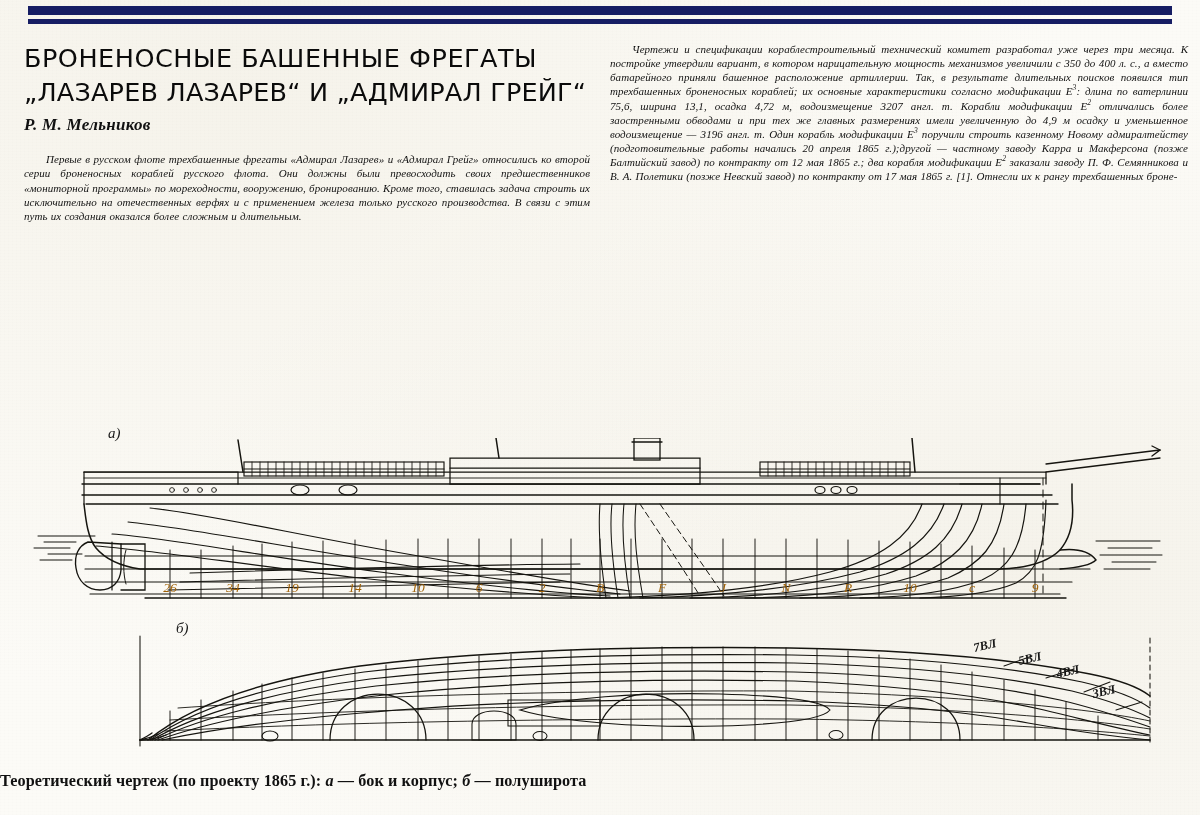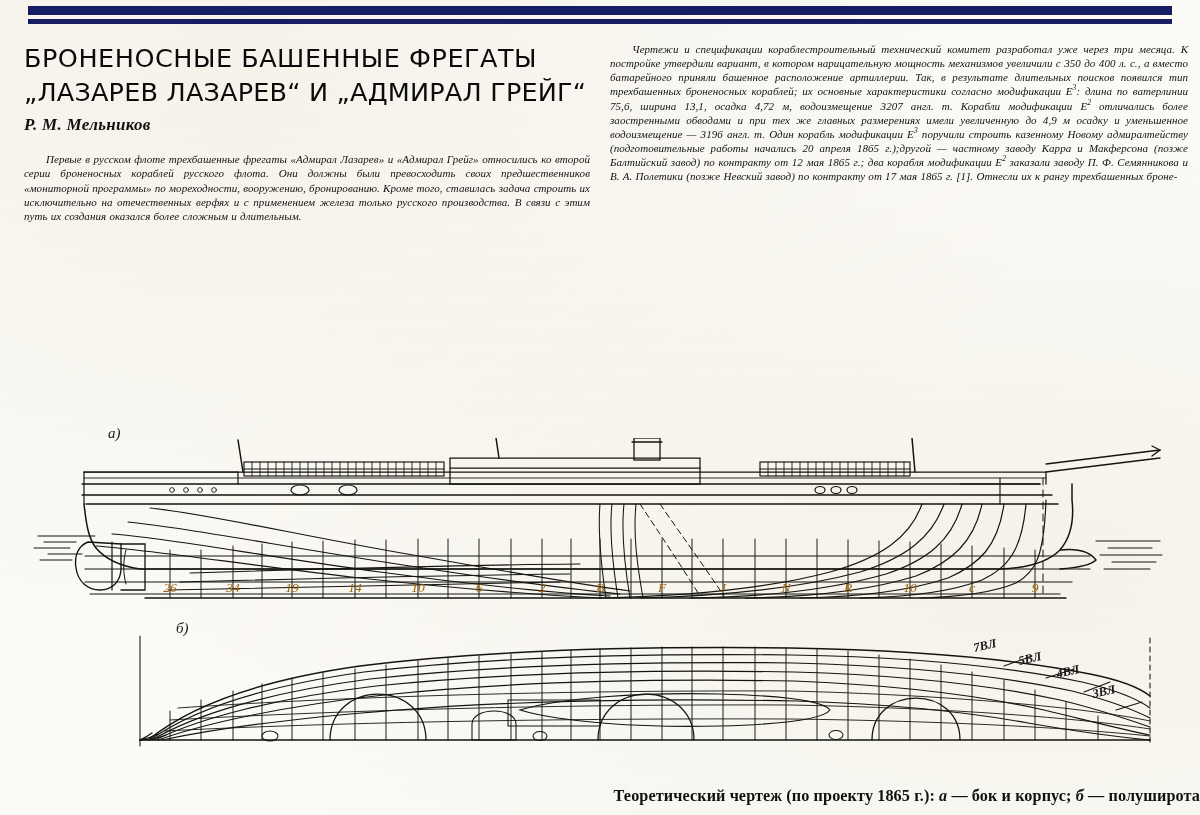--- a/index.html
+++ b/index.html
@@ -96,22 +96,22 @@
     position:absolute;
     font-family:"Liberation Serif", serif;
     font-style:italic;
     font-weight:700;
     font-size:12.5px;
     color:#141414;
     transform:translate(-50%,-50%) rotate(-13deg);
     white-space:nowrap;
   }
   .caption{
-    position:absolute;left:0;right:0;top:367px;
-    text-align:right;
+    position:absolute;left:0;right:0;top:352px;
+    text-align:left;
     font-family:"Liberation Serif", serif;
     font-size:16.2px;
     font-weight:700;
     letter-spacing:.1px;
   }
   .caption i{font-style:italic;}
   svg{display:block;}
   .ink{stroke:#15140f;fill:none;}
 </style>
 </head>

